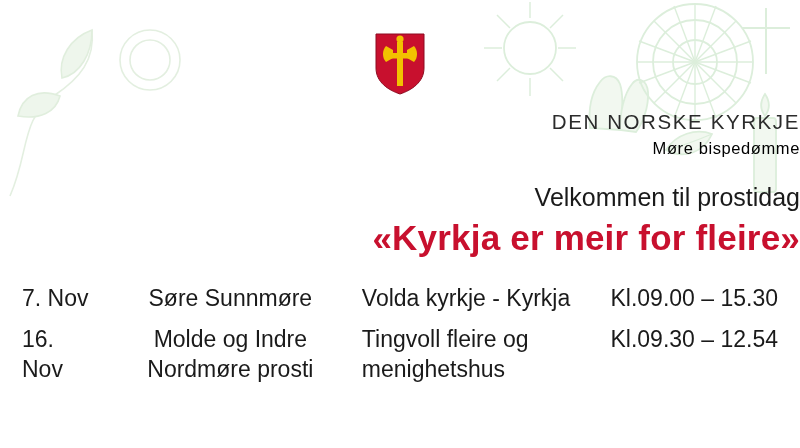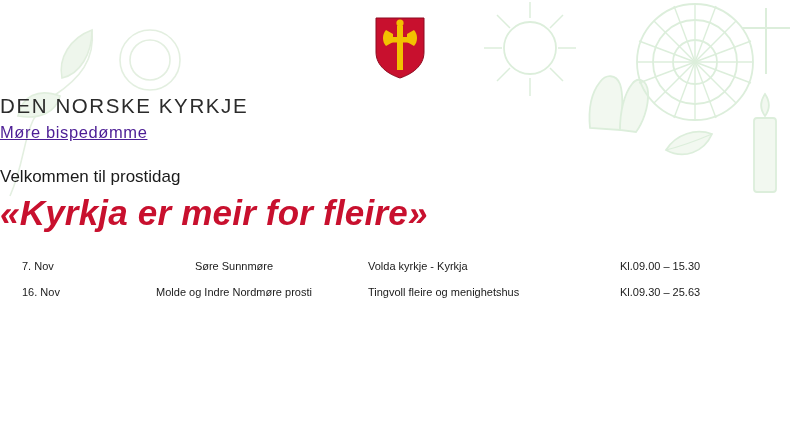--- a/index.html
+++ b/index.html
@@ -37,22 +37,23 @@
     height: 200px;
     overflow: hidden;
     pointer-events: none;
     z-index: 0;
   }
 
   
   .header {
     position: relative;
     z-index: 2;
-    padding-top: 16px;
-    text-align: left;
+    padding-top: 8px;
+    text-align: right;
+    margin-top: 24px;
   }
 
   .coat-of-arms {
     width: 52px;
     height: 64px;
     margin: 0 auto;
     display: block;
   }
 
   .org-name {
@@ -60,54 +61,52 @@
     font-size: 20.5px;
     letter-spacing: 1.6px;
     color: #2b2b2b;
     font-weight: 400;
   }
 
   .org-sub {
     margin-top: 5px;
     font-size: 16.5px;
     letter-spacing: 0.6px;
-    color: #4c1d95;
+    color: #000000;
     font-weight: 400;
-    text-decoration: underline;
   }
 
   .welcome {
     margin-top: 25px;
-    font-size: 17px;
+    font-size: 25px;
     color: #1a1a1a;
     font-weight: 400;
   }
 
   .slogan {
     margin-top: 6px;
     font-size: 35px;
     font-weight: bold;
     color: #c8102e;
     letter-spacing: 0.2px;
-    font-style: italic;
   }
 
   
   .schedule {
     position: relative;
     z-index: 2;
     margin-top: 24px;
     padding: 0 22px 0 22px;
     width: 800px;
     box-sizing: border-box;
   }
   table.sched {
     border-collapse: collapse;
     width: 100%;
-    font-size: 11px;
+    font-size: 23px;
   }
   table.sched td {
     vertical-align: top;
     padding: 2px 0 10px 0;
     line-height: 1.28;
     color: #1a1a1a;
   }
   td.col-date   { width: 78px; }
   td.col-prosti { width: 268px; padding-right: 10px; text-align: center; }
   td.col-place  { width: 252px; padding-right: 10px; }
@@ -209,17 +208,17 @@
       <tr>
         <td class="col-date">7. Nov</td>
         <td class="col-prosti">Søre Sunnmøre</td>
         <td class="col-place">Volda kyrkje - Kyrkja</td>
         <td class="col-time">Kl.09.00 – 15.30</td>
       </tr>
       <tr>
         <td class="col-date">16. Nov</td>
         <td class="col-prosti">Molde og Indre Nordmøre prosti</td>
         <td class="col-place">Tingvoll fleire og menighetshus</td>
-        <td class="col-time">Kl.09.30 – 25.63</td>
+        <td class="col-time">Kl.09.30 – 12.54</td>
       </tr>
     </tbody>
   </table>
 </div>
 
 </body></html>

